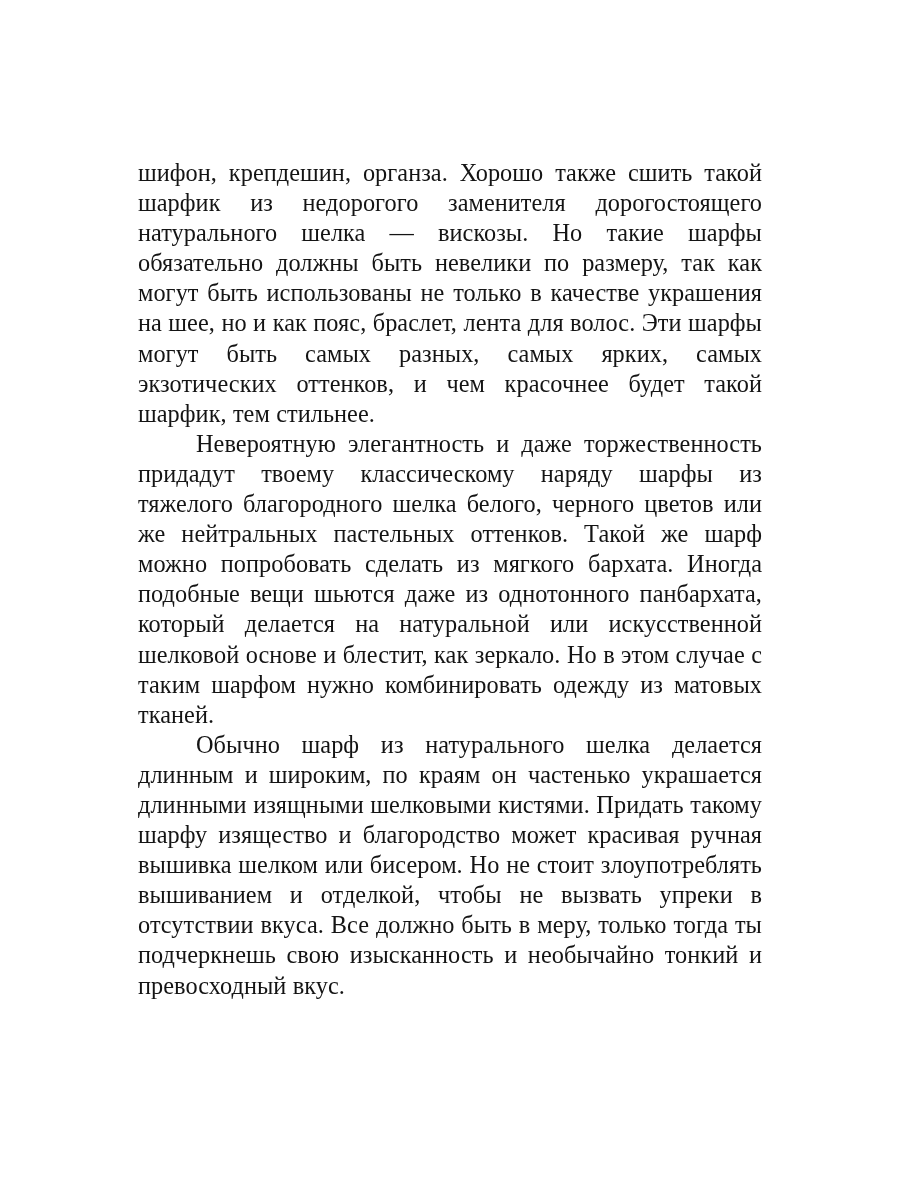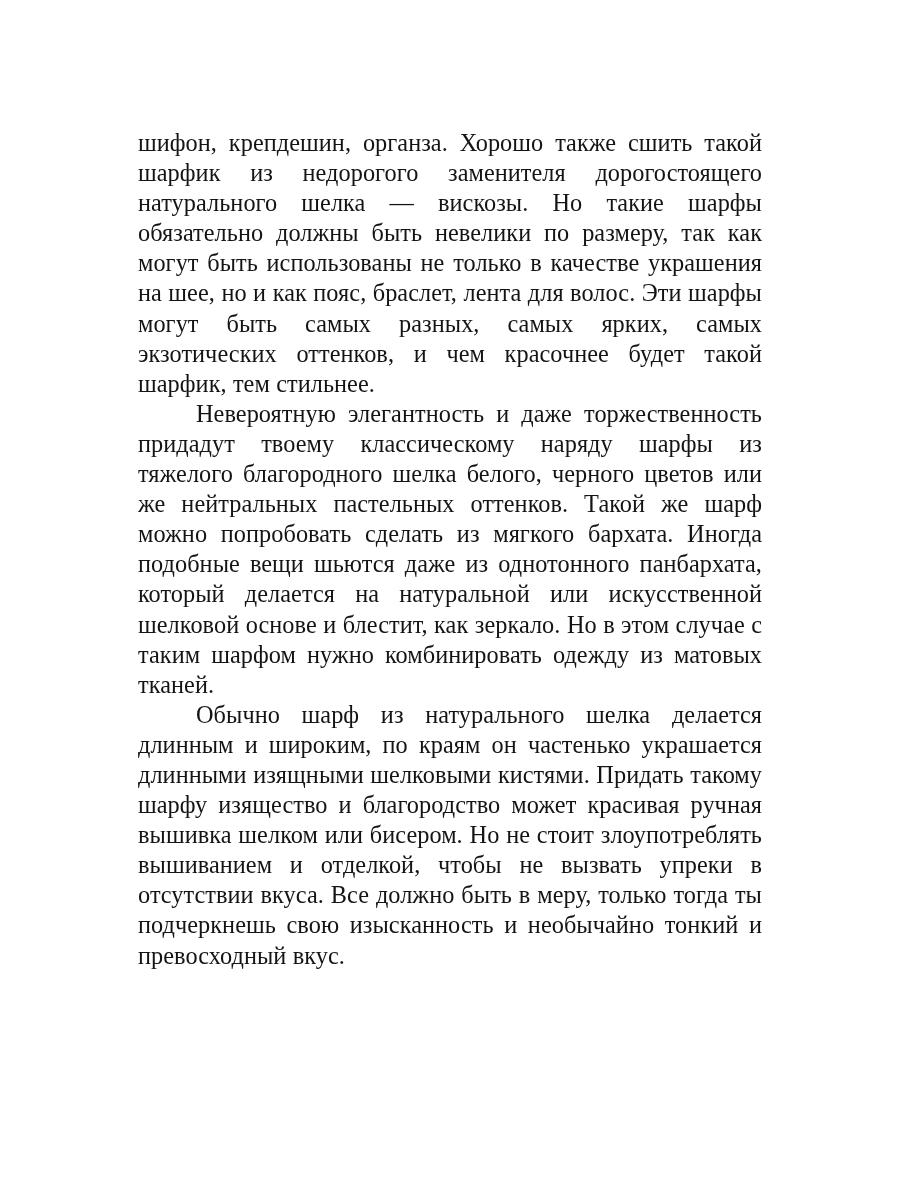--- a/index.html
+++ b/index.html
@@ -17,21 +17,21 @@
   .page {
     position: relative;
     width: 900px;
     height: 1200px;
     background: #ffffff;
     box-sizing: border-box;
   }
   .text-block {
     position: absolute;
     left: 138px;
-    top: 128px;
+    top: 158px;
     width: 624px;
   }
   .para {
     margin: 0;
     padding: 0;
     text-align: justify;
     text-align-last: left;
     text-justify: inter-word;
     font-size: 24.3px;
     line-height: 30.1px;

